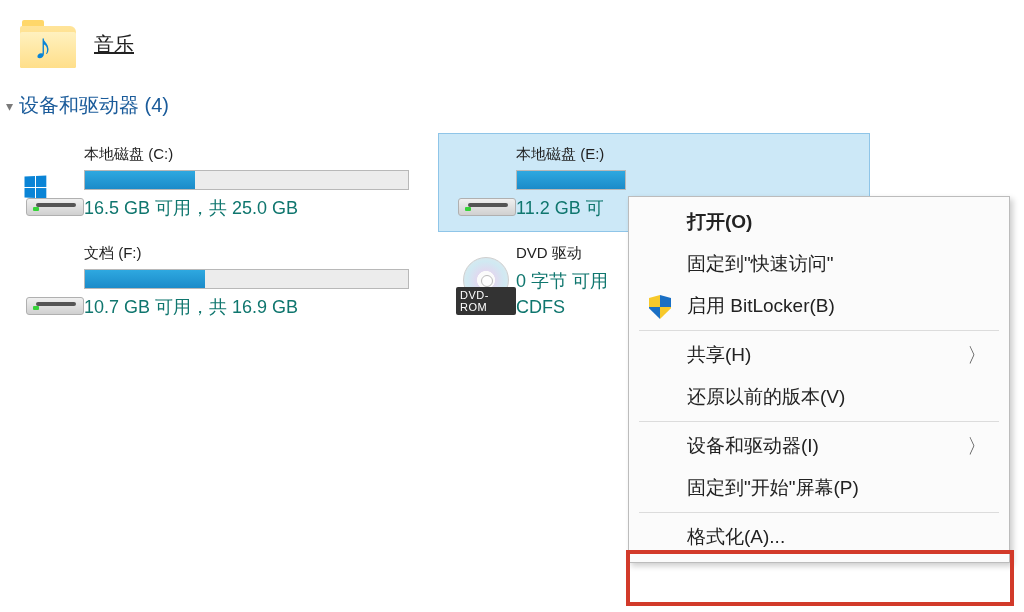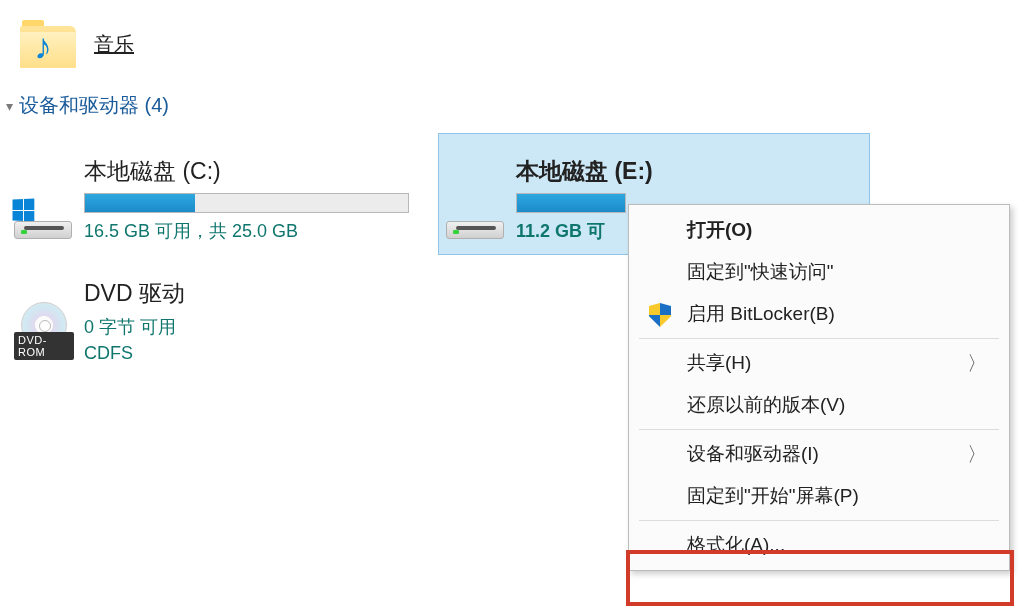--- a/index.html
+++ b/index.html
@@ -90,31 +90,30 @@
   .drive-item {
     width: 432px;
     display: flex;
     padding: 10px 8px 12px 8px;
     cursor: pointer;
   }
   .drive-item.selected {
     background: #cce8f7;
     border: 1px solid #8fc5e8;
     padding: 9px 7px 11px 7px;
-    font-weight: bold;
   }
   .drive-icon-wrap {
     width: 70px;
     display: flex;
     align-items: flex-end;
-    justify-content: flex-start;
+    justify-content: flex-end;
     padding-bottom: 4px;
   }
   .drive-body { flex: 1; padding-top: 2px; }
-  .drive-title { font-size: 23px; color: #222; margin-bottom: 6px; margin-top: 11px; }
+  .drive-title { font-size: 15px; color: #222; margin-bottom: 6px; }
   .drive-bar {
     width: 325px; height: 20px;
     border: 1px solid #b8b8b8;
     background: #ececec;
     position: relative;
     margin-bottom: 6px;
   }
   .drive-bar-fill {
     height: 100%;
     background: linear-gradient(#2ea8e0, #1b8bc9);
@@ -185,21 +184,21 @@
     background: #333;
     color: #fff;
     font-size: 11px;
     padding: 2px 4px;
     border-radius: 2px;
     letter-spacing: 0.5px;
   }
 
   .context-menu {
     position: absolute;
-    top: 204px; left: 628px;
+    top: 196px; left: 628px;
     width: 382px;
     background: #fbfbfb;
     border: 1px solid #bcbcbc;
     box-shadow: 3px 3px 6px rgba(0,0,0,0.2);
     padding: 4px 2px;
   }
   .menu-item {
     display: flex;
     align-items: center;
     height: 42px;
@@ -292,20 +291,37 @@
     </div>
     <div class="drive-body">
       <div class="drive-title">本地磁盘 (E:)</div>
       <div class="drive-bar" style="width:110px">
         <div class="drive-bar-fill" style="width:100%"></div>
       </div>
       <div class="drive-info">11.2 GB 可</div>
     </div>
   </div>
 
+  <div class="drive-item">
+    <div class="drive-icon-wrap">
+      <div class="hdd-icon">
+        <div class="hdd-body">
+            <div class="hdd-slot"></div>
+            <div class="hdd-light"></div>
+          </div>
+      </div>
+    </div>
+    <div class="drive-body">
+      <div class="drive-title">文档 (F:)</div>
+      <div class="drive-bar">
+        <div class="drive-bar-fill" style="width:37%"></div>
+      </div>
+      <div class="drive-info">10.7 GB 可用，共 16.9 GB</div>
+    </div>
+  </div>
 
   <div class="drive-item">
     <div class="drive-icon-wrap">
       <div class="dvd-icon">
         <div class="disc"></div>
         <div class="dvd-label">DVD-ROM</div>
       </div>
     </div>
     <div class="drive-body">
       <div class="drive-title">DVD 驱动</div>

